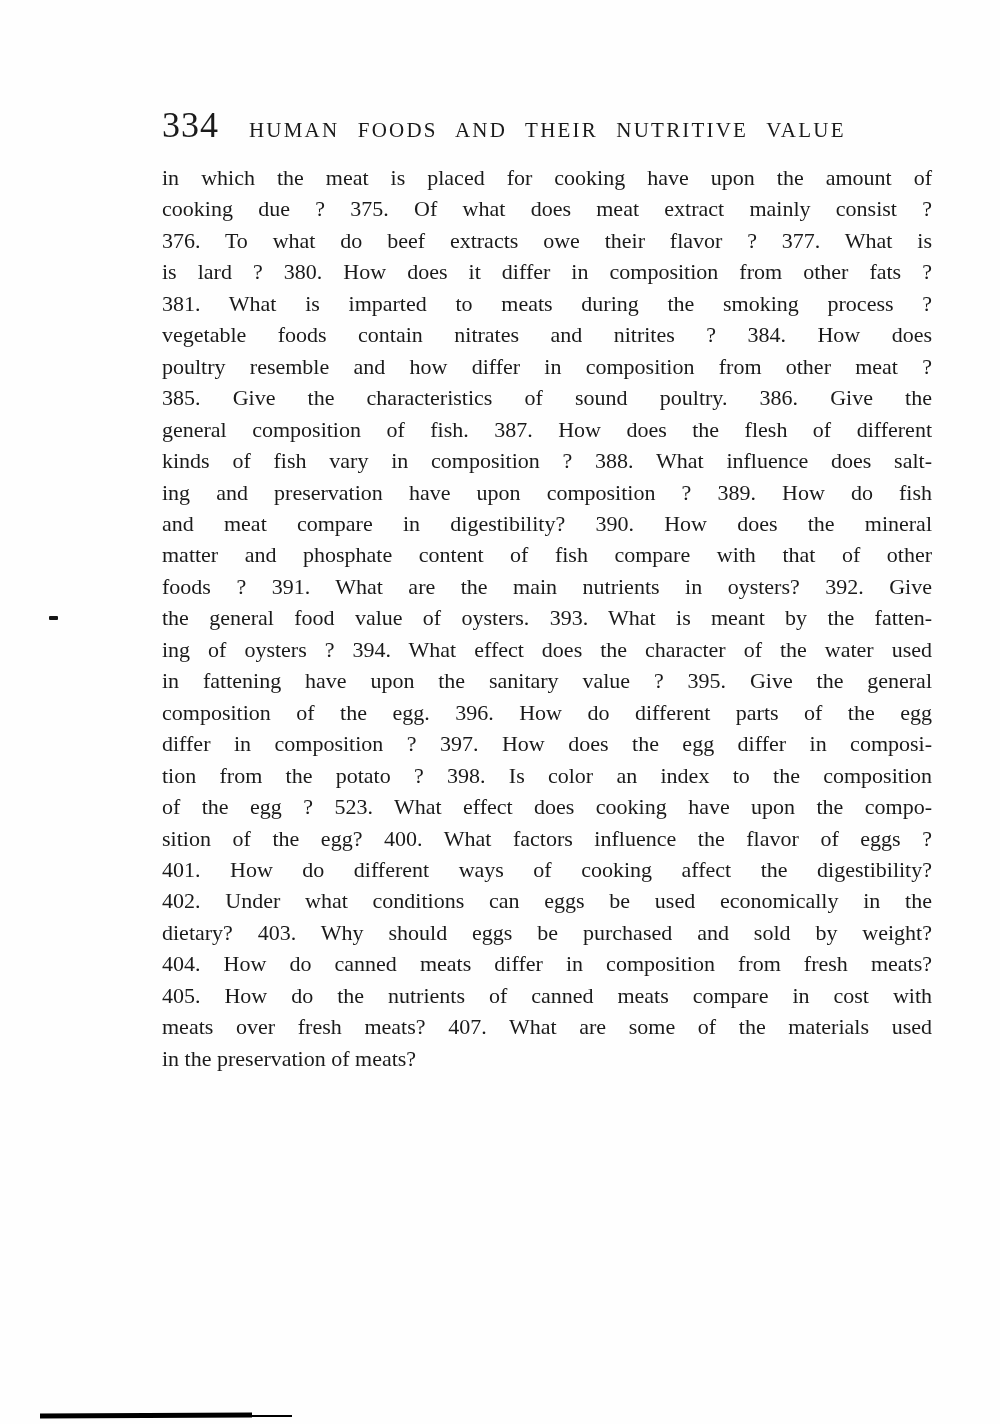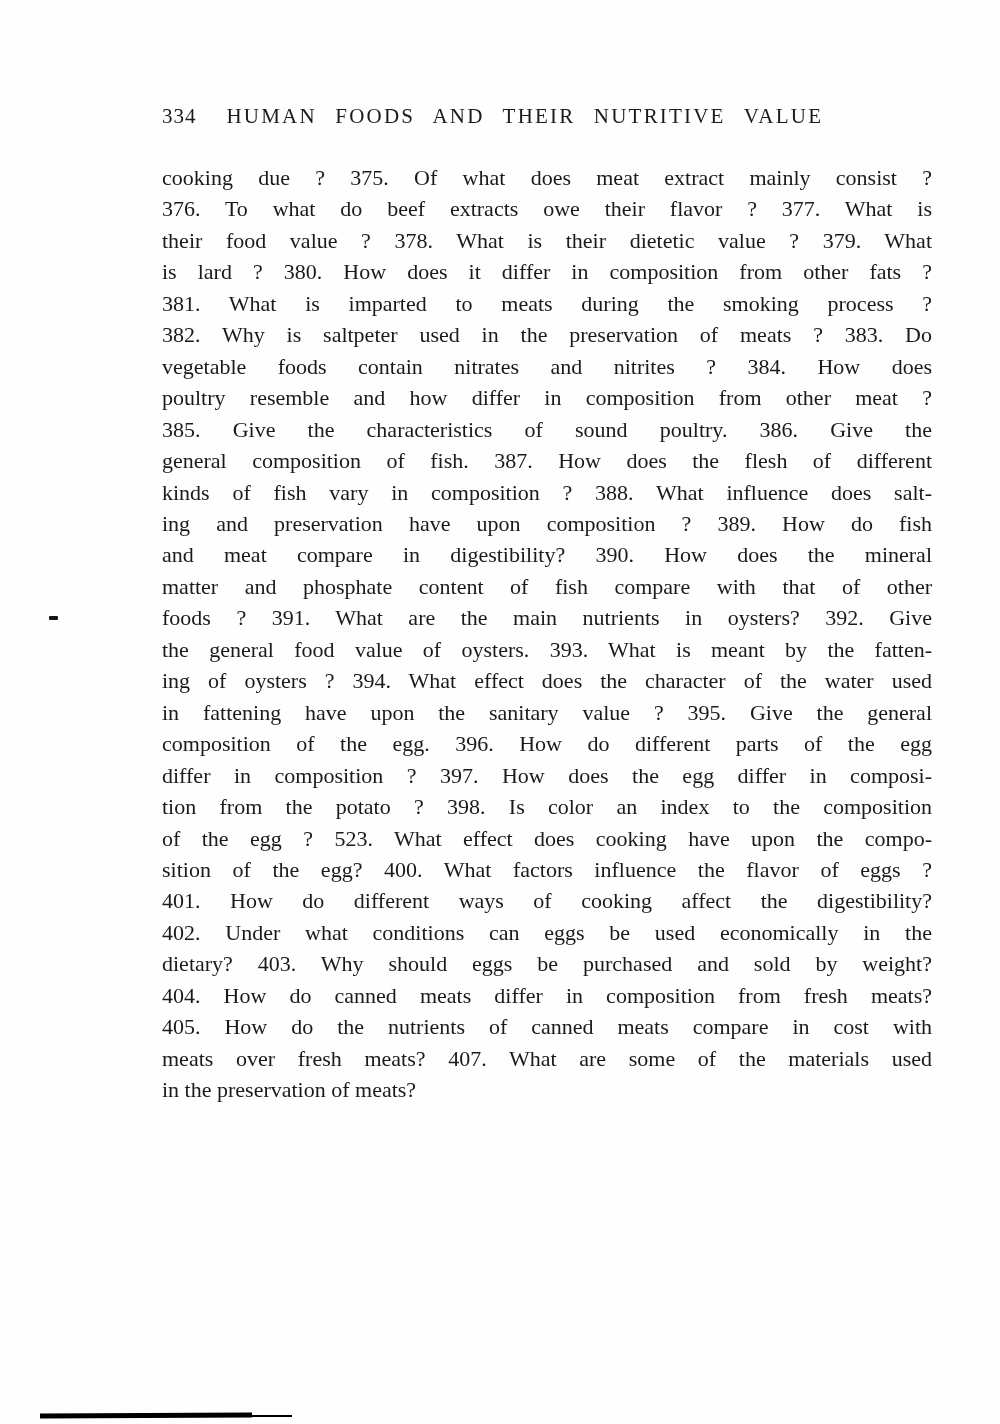--- a/index.html
+++ b/index.html
@@ -17,21 +17,21 @@
     color: #1a1a1a;
   }
   .running-head {
     position: absolute;
     top: 104px;
     left: 162px;
     display: flex;
     align-items: baseline;
   }
   .folio {
-    font-size: 21px;
+    font-size: 36px;
     letter-spacing: 1px;
   }
   .running-title {
     margin-left: 30px;
     font-size: 21px;
     letter-spacing: 2.2px;
     word-spacing: 11px;
   }
   .text-block {
     position: absolute;
@@ -78,26 +78,25 @@
 <body>
 
 <div class="page">
 
   <header class="running-head">
     <span class="folio">334</span>
     <span class="running-title">HUMAN FOODS AND THEIR NUTRITIVE VALUE</span>
   </header>
 
   <main class="text-block">
+    <div class="tl">in which the meat is placed for cooking have upon the amount of</div>
     <div class="tl">cooking due ? 375. Of what does meat extract mainly consist ?</div>
     <div class="tl">376. To what do beef extracts owe their flavor ? 377. What is</div>
-    <div class="tl">their food value ? 378. What is their dietetic value ? 379. What</div>
     <div class="tl">is lard ? 380. How does it differ in composition from other fats ?</div>
     <div class="tl">381. What is imparted to meats during the smoking process ?</div>
-    <div class="tl">382. Why is saltpeter used in the preservation of meats ? 383. Do</div>
     <div class="tl">vegetable foods contain nitrates and nitrites ? 384. How does</div>
     <div class="tl">poultry resemble and how differ in composition from other meat ?</div>
     <div class="tl">385. Give the characteristics of sound poultry. 386. Give the</div>
     <div class="tl">general composition of fish. 387. How does the flesh of different</div>
     <div class="tl">kinds of fish vary in composition ? 388. What influence does salt-</div>
     <div class="tl">ing and preservation have upon composition ? 389. How do fish</div>
     <div class="tl">and meat compare in digestibility? 390. How does the mineral</div>
     <div class="tl">matter and phosphate content of fish compare with that of other</div>
     <div class="tl">foods ? 391. What are the main nutrients in oysters? 392. Give</div>
     <div class="tl">the general food value of oysters. 393. What is meant by the fatten-</div>

